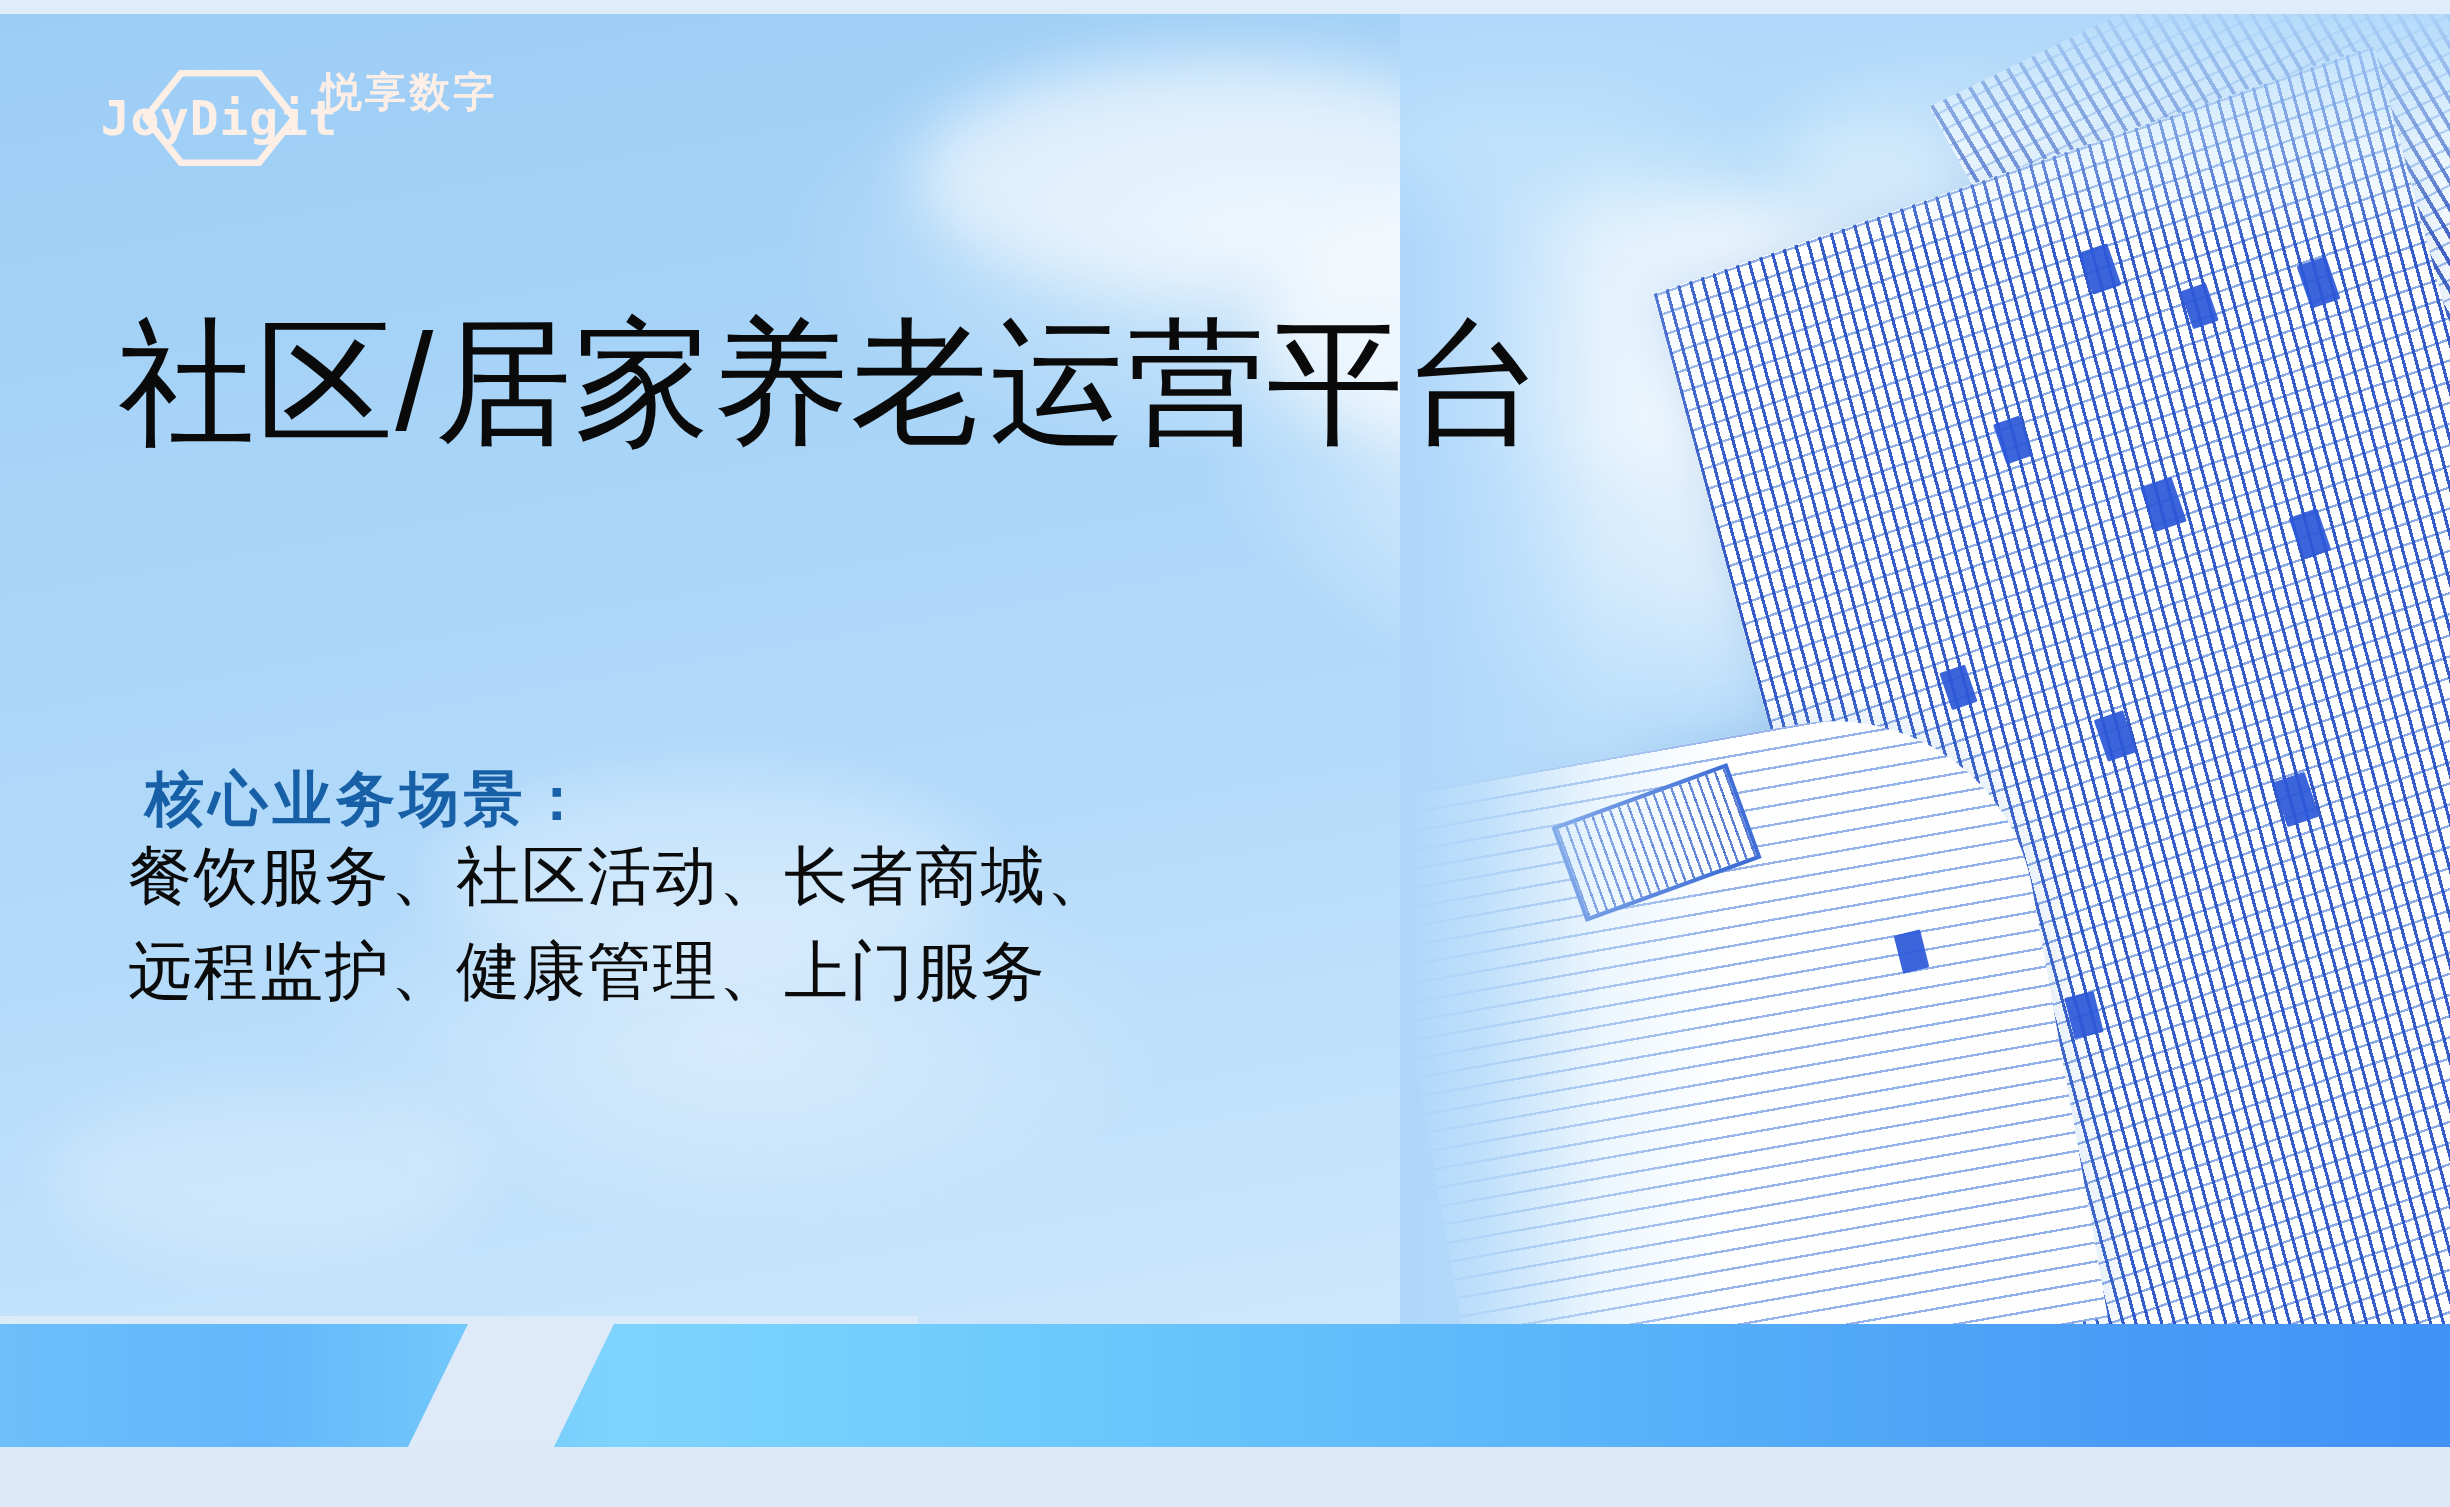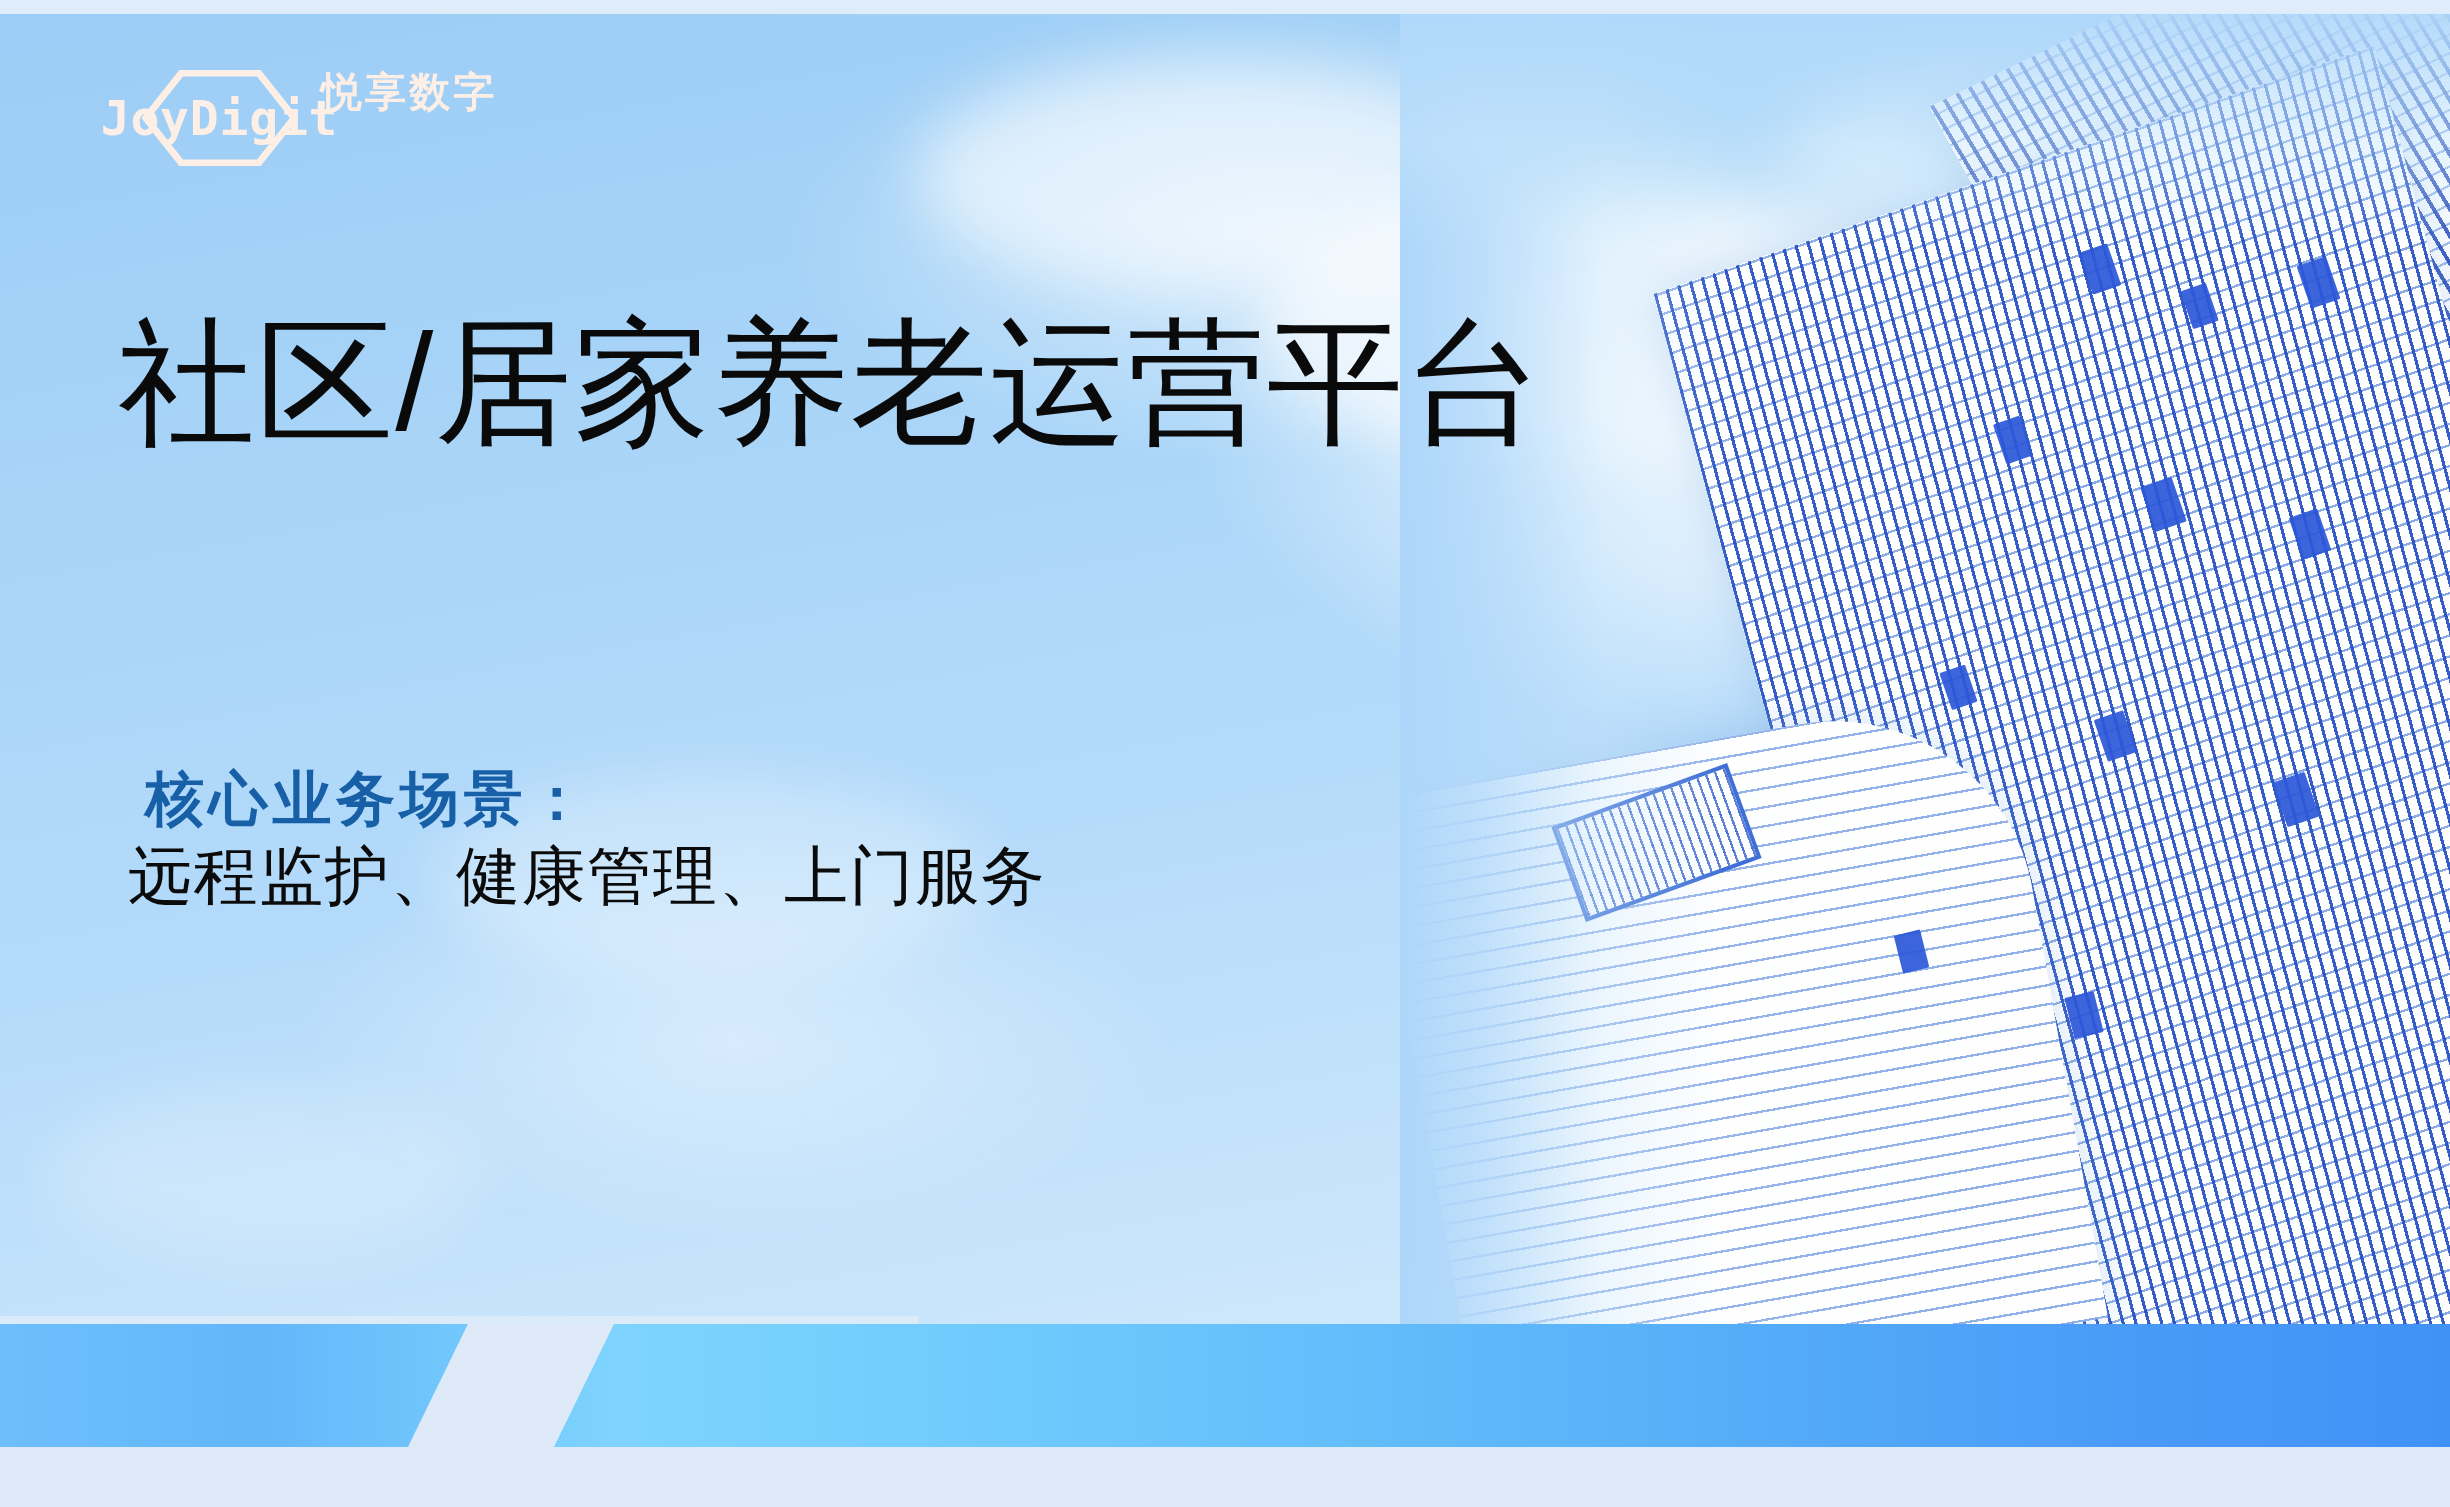--- a/index.html
+++ b/index.html
@@ -361,20 +361,21 @@
       <span class="logo-word">JoyDigit</span>
     </div>
     <span class="logo-cn">悦享数字</span>
   </div>
 
   <h1 class="headline">社区/居家养老运营平台</h1>
 
   <div class="scenario-block">
     <div class="scenario-heading">核心业务场景：</div>
     <div class="scenario-lines">
+      <div class="scenario-line">餐饮服务、社区活动、长者商城、</div>
       <div class="scenario-line">远程监护、健康管理、上门服务</div>
     </div>
   </div>
 
   <div class="ribbon-toplight"></div>
 
   <div class="ribbon">
     <div class="ribbon-band"></div>
     <div class="ribbon-slash s1"></div>
   </div>

